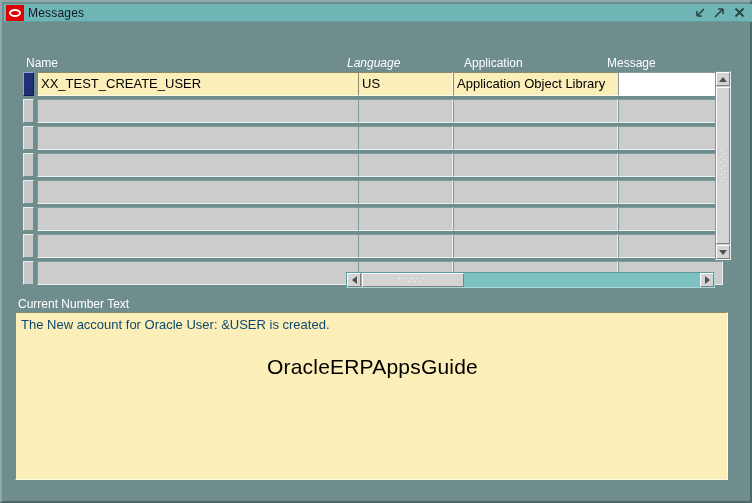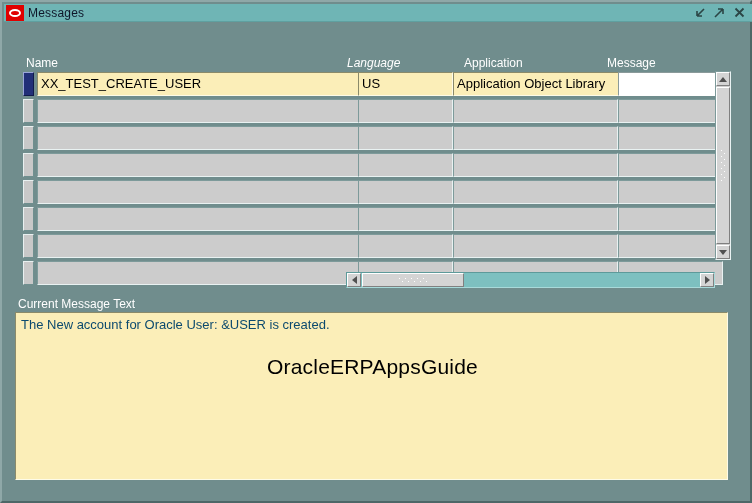--- a/index.html
+++ b/index.html
@@ -403,19 +403,19 @@
         <div class="tri left"></div>
       </div>
     <div id="hthumb">
         <div class="grip-h"></div>
       </div>
     <div class="sb-arrow right">
         <div class="tri right"></div>
       </div>
   </div>
 
-  <div id="msg-label">Current Message Text</div>
+  <div id="msg-label">Current Number Text</div>
   <div id="msg-box">
     <div id="msg-text">The New account for Oracle User: &amp;USER is created.</div>
     <div id="watermark">OracleERPAppsGuide</div>
   </div>
 
 </div>
 
 </body></html>

